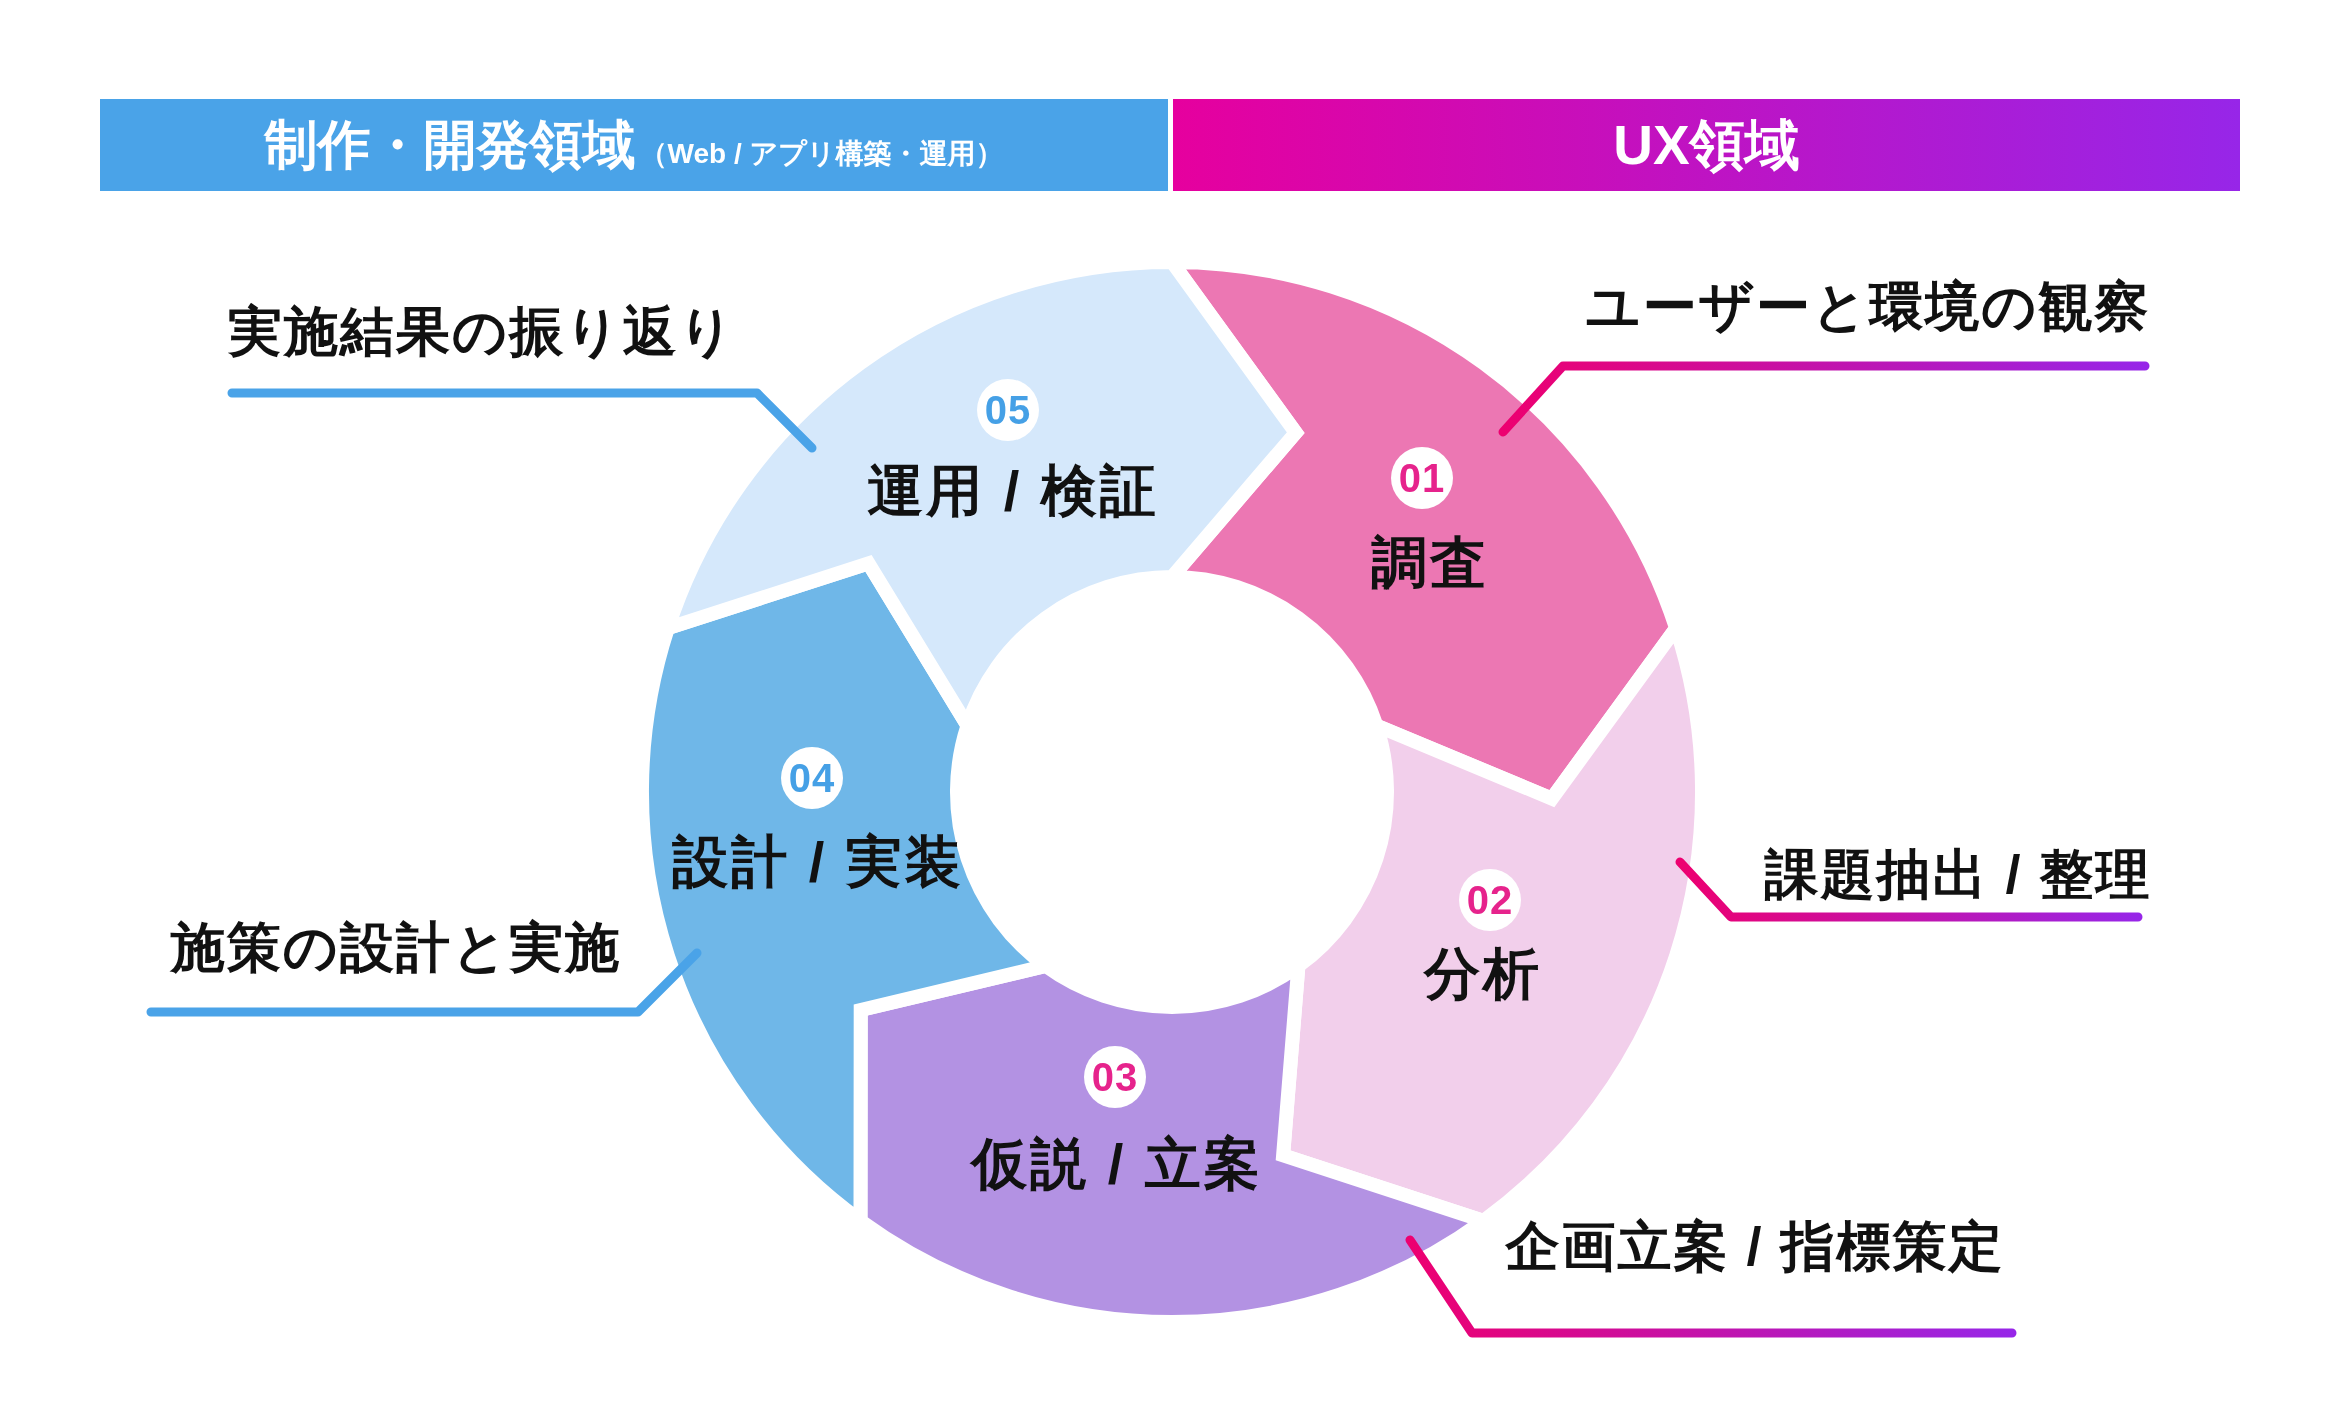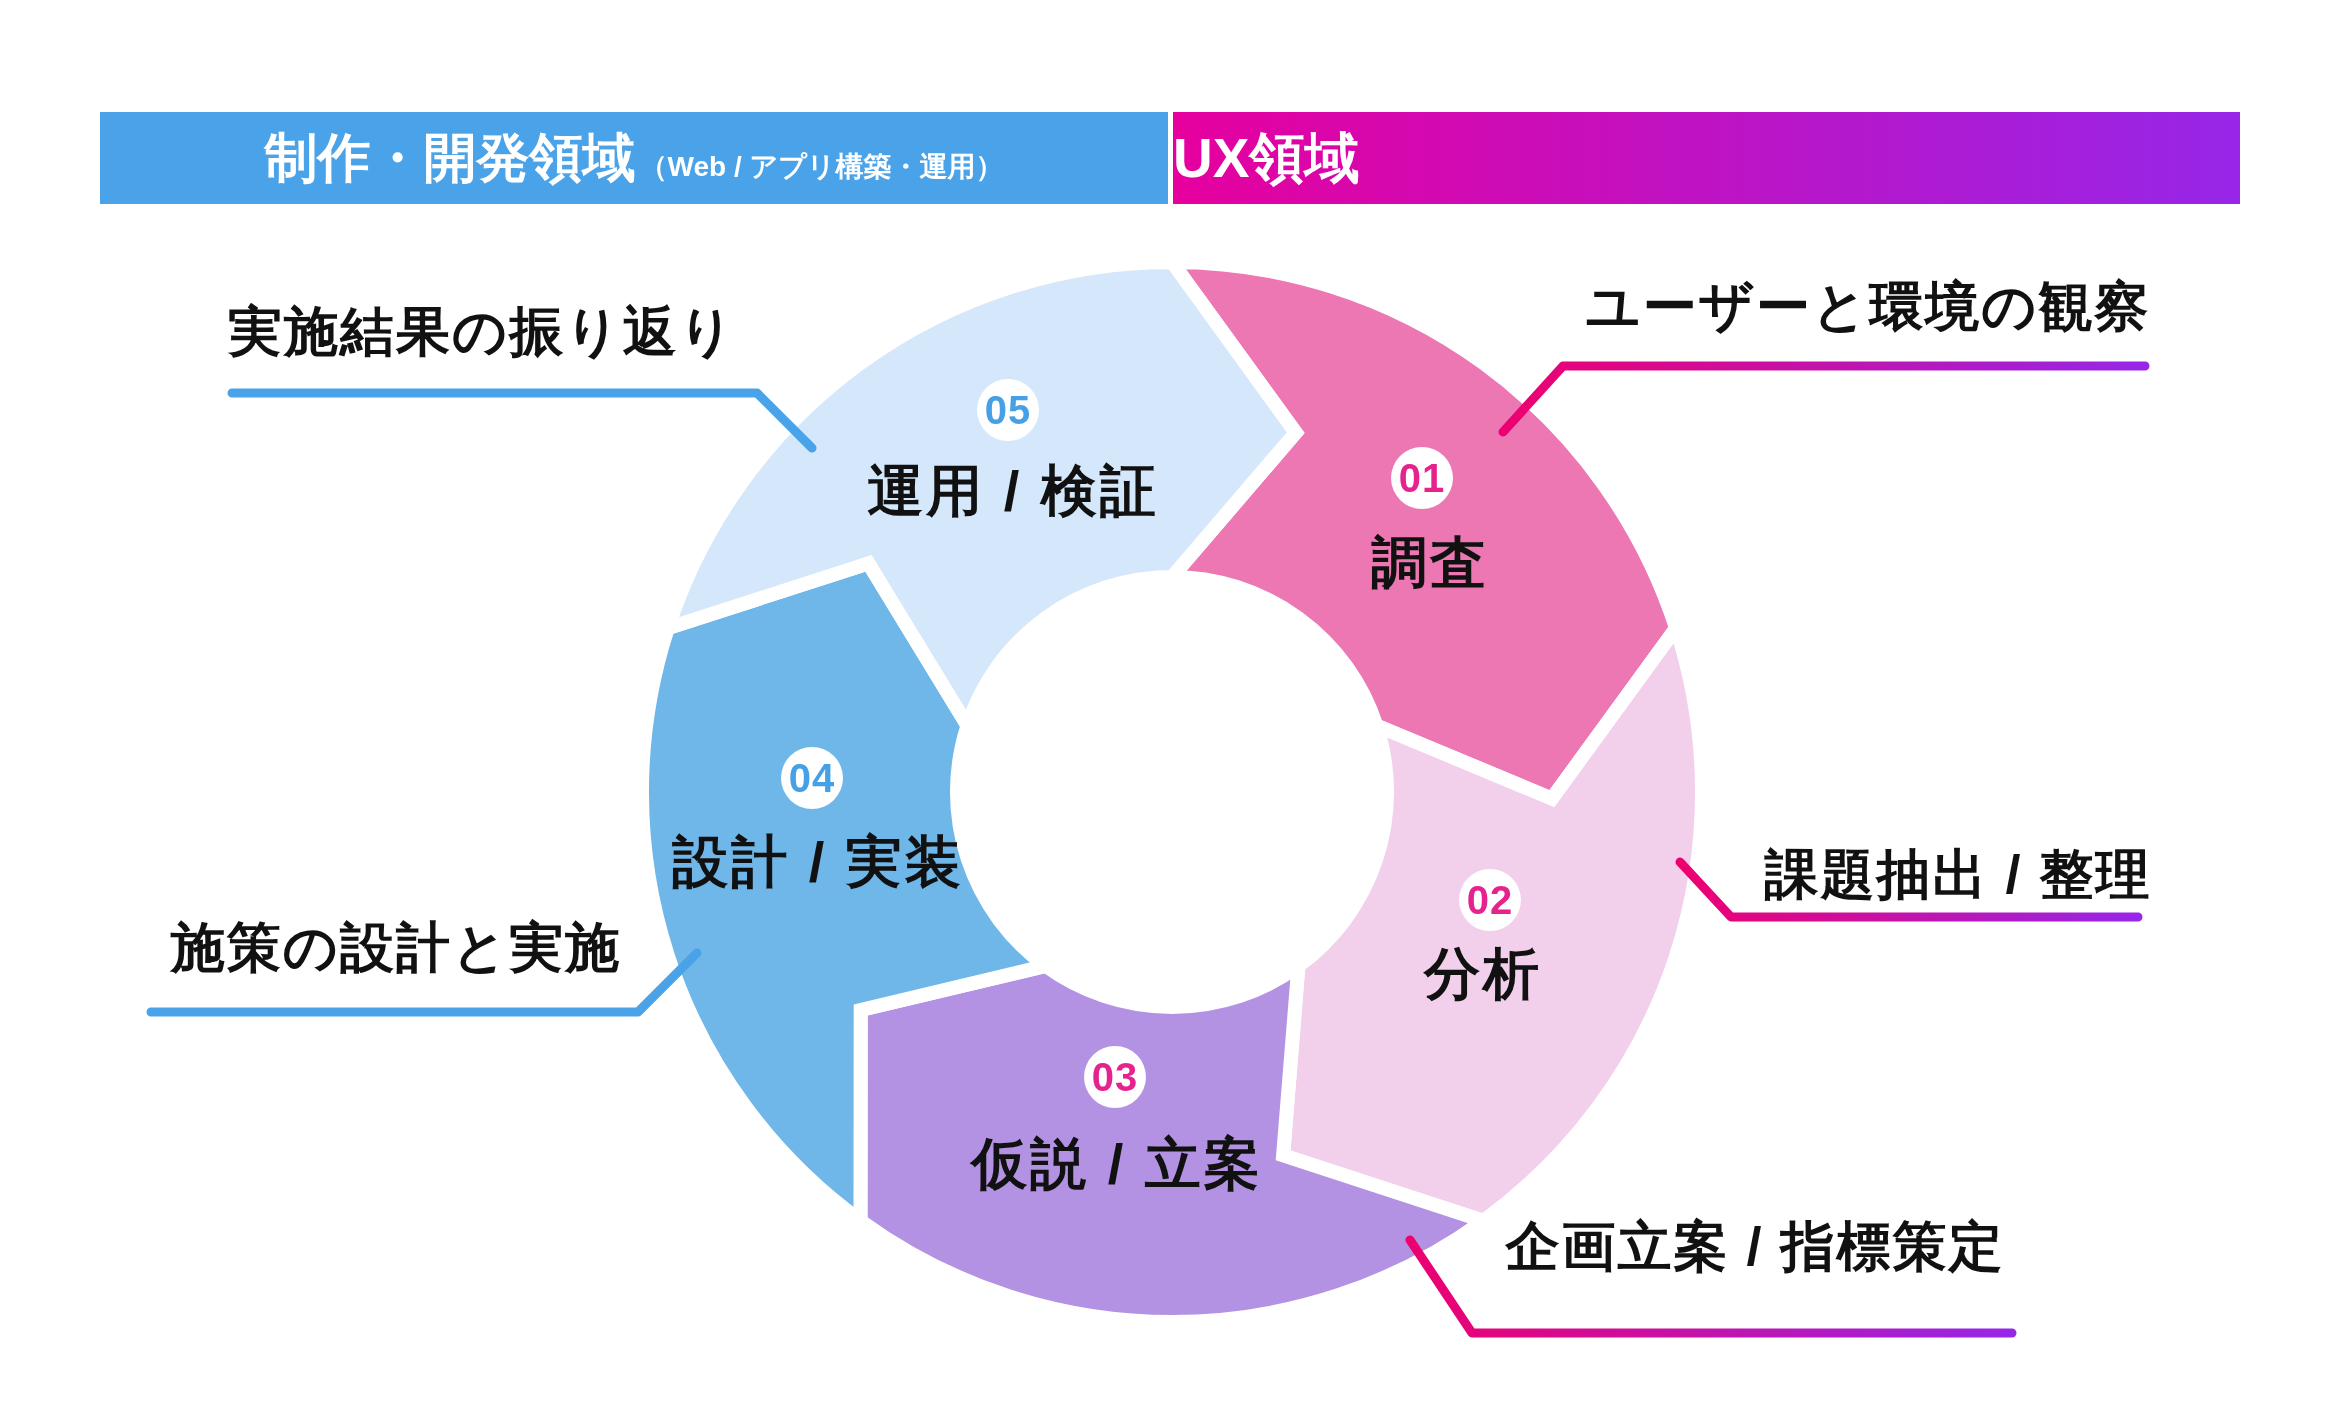--- a/index.html
+++ b/index.html
@@ -3,24 +3,24 @@
 <meta charset="utf-8">
 <style>
   html,body{margin:0;padding:0;background:#ffffff;}
   .stage{
     position:relative;width:2340px;height:1408px;background:#ffffff;overflow:hidden;
     font-family:"Liberation Sans","DejaVu Sans",sans-serif;
   }
   .bar{
     position:absolute;top:99px;height:92px;display:flex;align-items:baseline;
     justify-content:center;color:#ffffff;font-weight:700;white-space:nowrap;
-    padding-top:0;line-height:92px;margin-top:13px;
+    padding-top:0;line-height:92px;
   }
   .bar-left{left:100px;width:1068px;}
-  .bar-right{left:1173px;width:1067px;flex-direction:column;}
+  .bar-right{left:1173px;width:1067px;}
   .bar-title{font-size:53px;line-height:92px;}
   .bar-title-lg{font-size:55px;line-height:92px;}
   .bar-sub{font-size:28px;line-height:92px;margin-left:4px;}
   svg.diagram{position:absolute;left:0;top:0;width:2340px;height:1408px;}
   .seg{stroke:#ffffff;stroke-width:14px;stroke-linejoin:miter;}
   .badge-circle{fill:#ffffff;}
   .badge-num{font-size:40px;font-weight:700;text-anchor:middle;letter-spacing:1px;}
   .seg-label{font-size:56px;font-weight:700;fill:#111111;text-anchor:middle;letter-spacing:3px;}
   .callout-text{font-size:54px;font-weight:700;fill:#111111;text-anchor:middle;letter-spacing:2px;}
   .callout-line{fill:none;stroke-width:9px;stroke-linecap:round;stroke-linejoin:round;}

